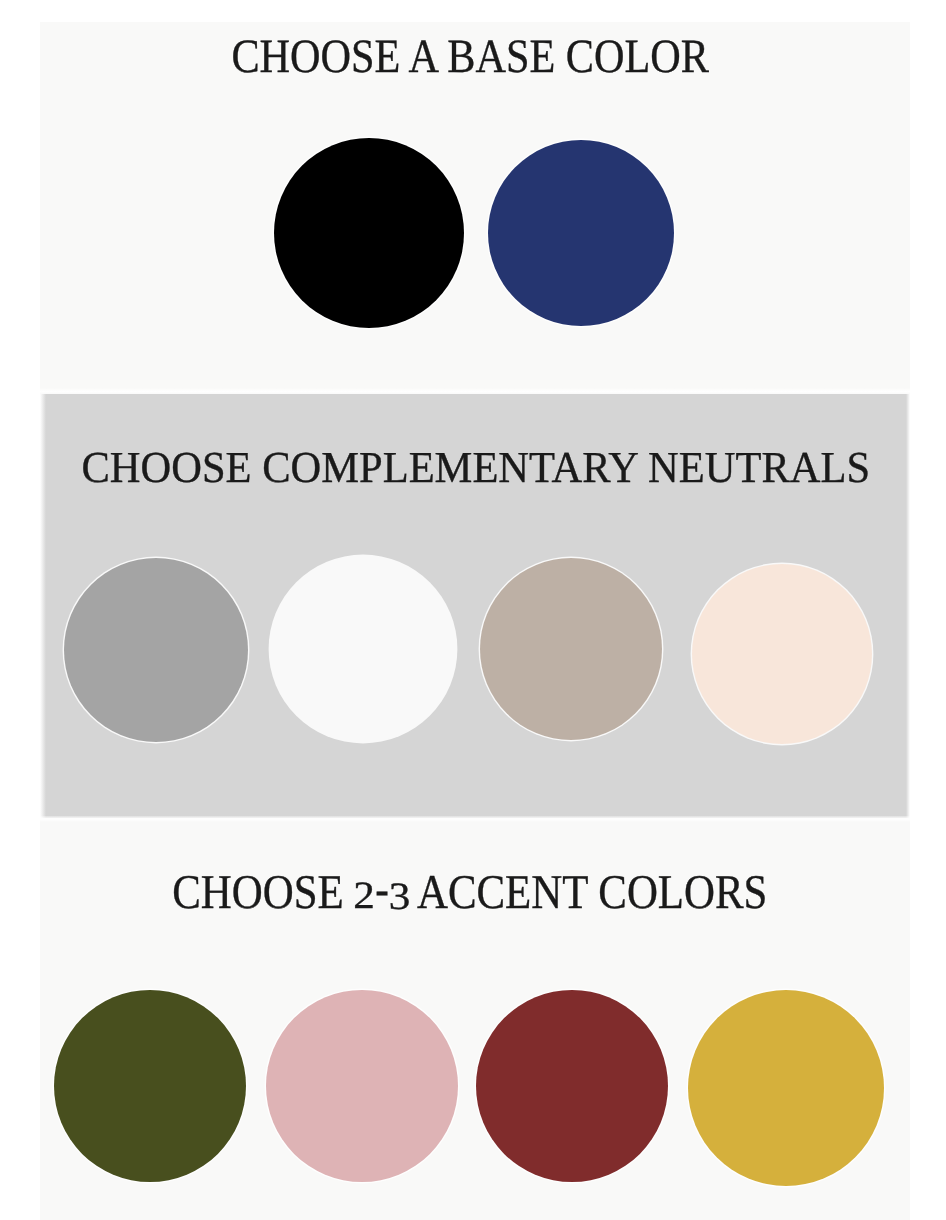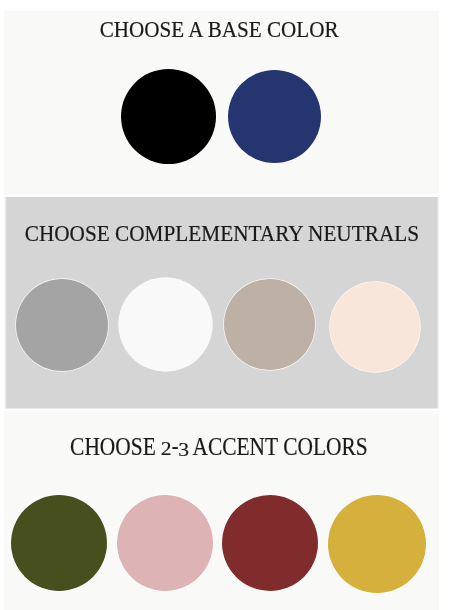--- a/index.html
+++ b/index.html
@@ -7,21 +7,21 @@
   body {
     width: 473px;
     height: 610px;
     background: #ffffff;
     font-family: "Liberation Serif", serif;
     overflow: hidden;
     -webkit-font-smoothing: antialiased;
   }
   #page {
     position: absolute;
-    left: 4px;
+    left: 20px;
     top: 11px;
     width: 435px;
     height: 599px;
     background: #f9f9f8;
     overflow: hidden;
   }
   .band {
     position: absolute;
     left: 0px;
     top: 186px;

